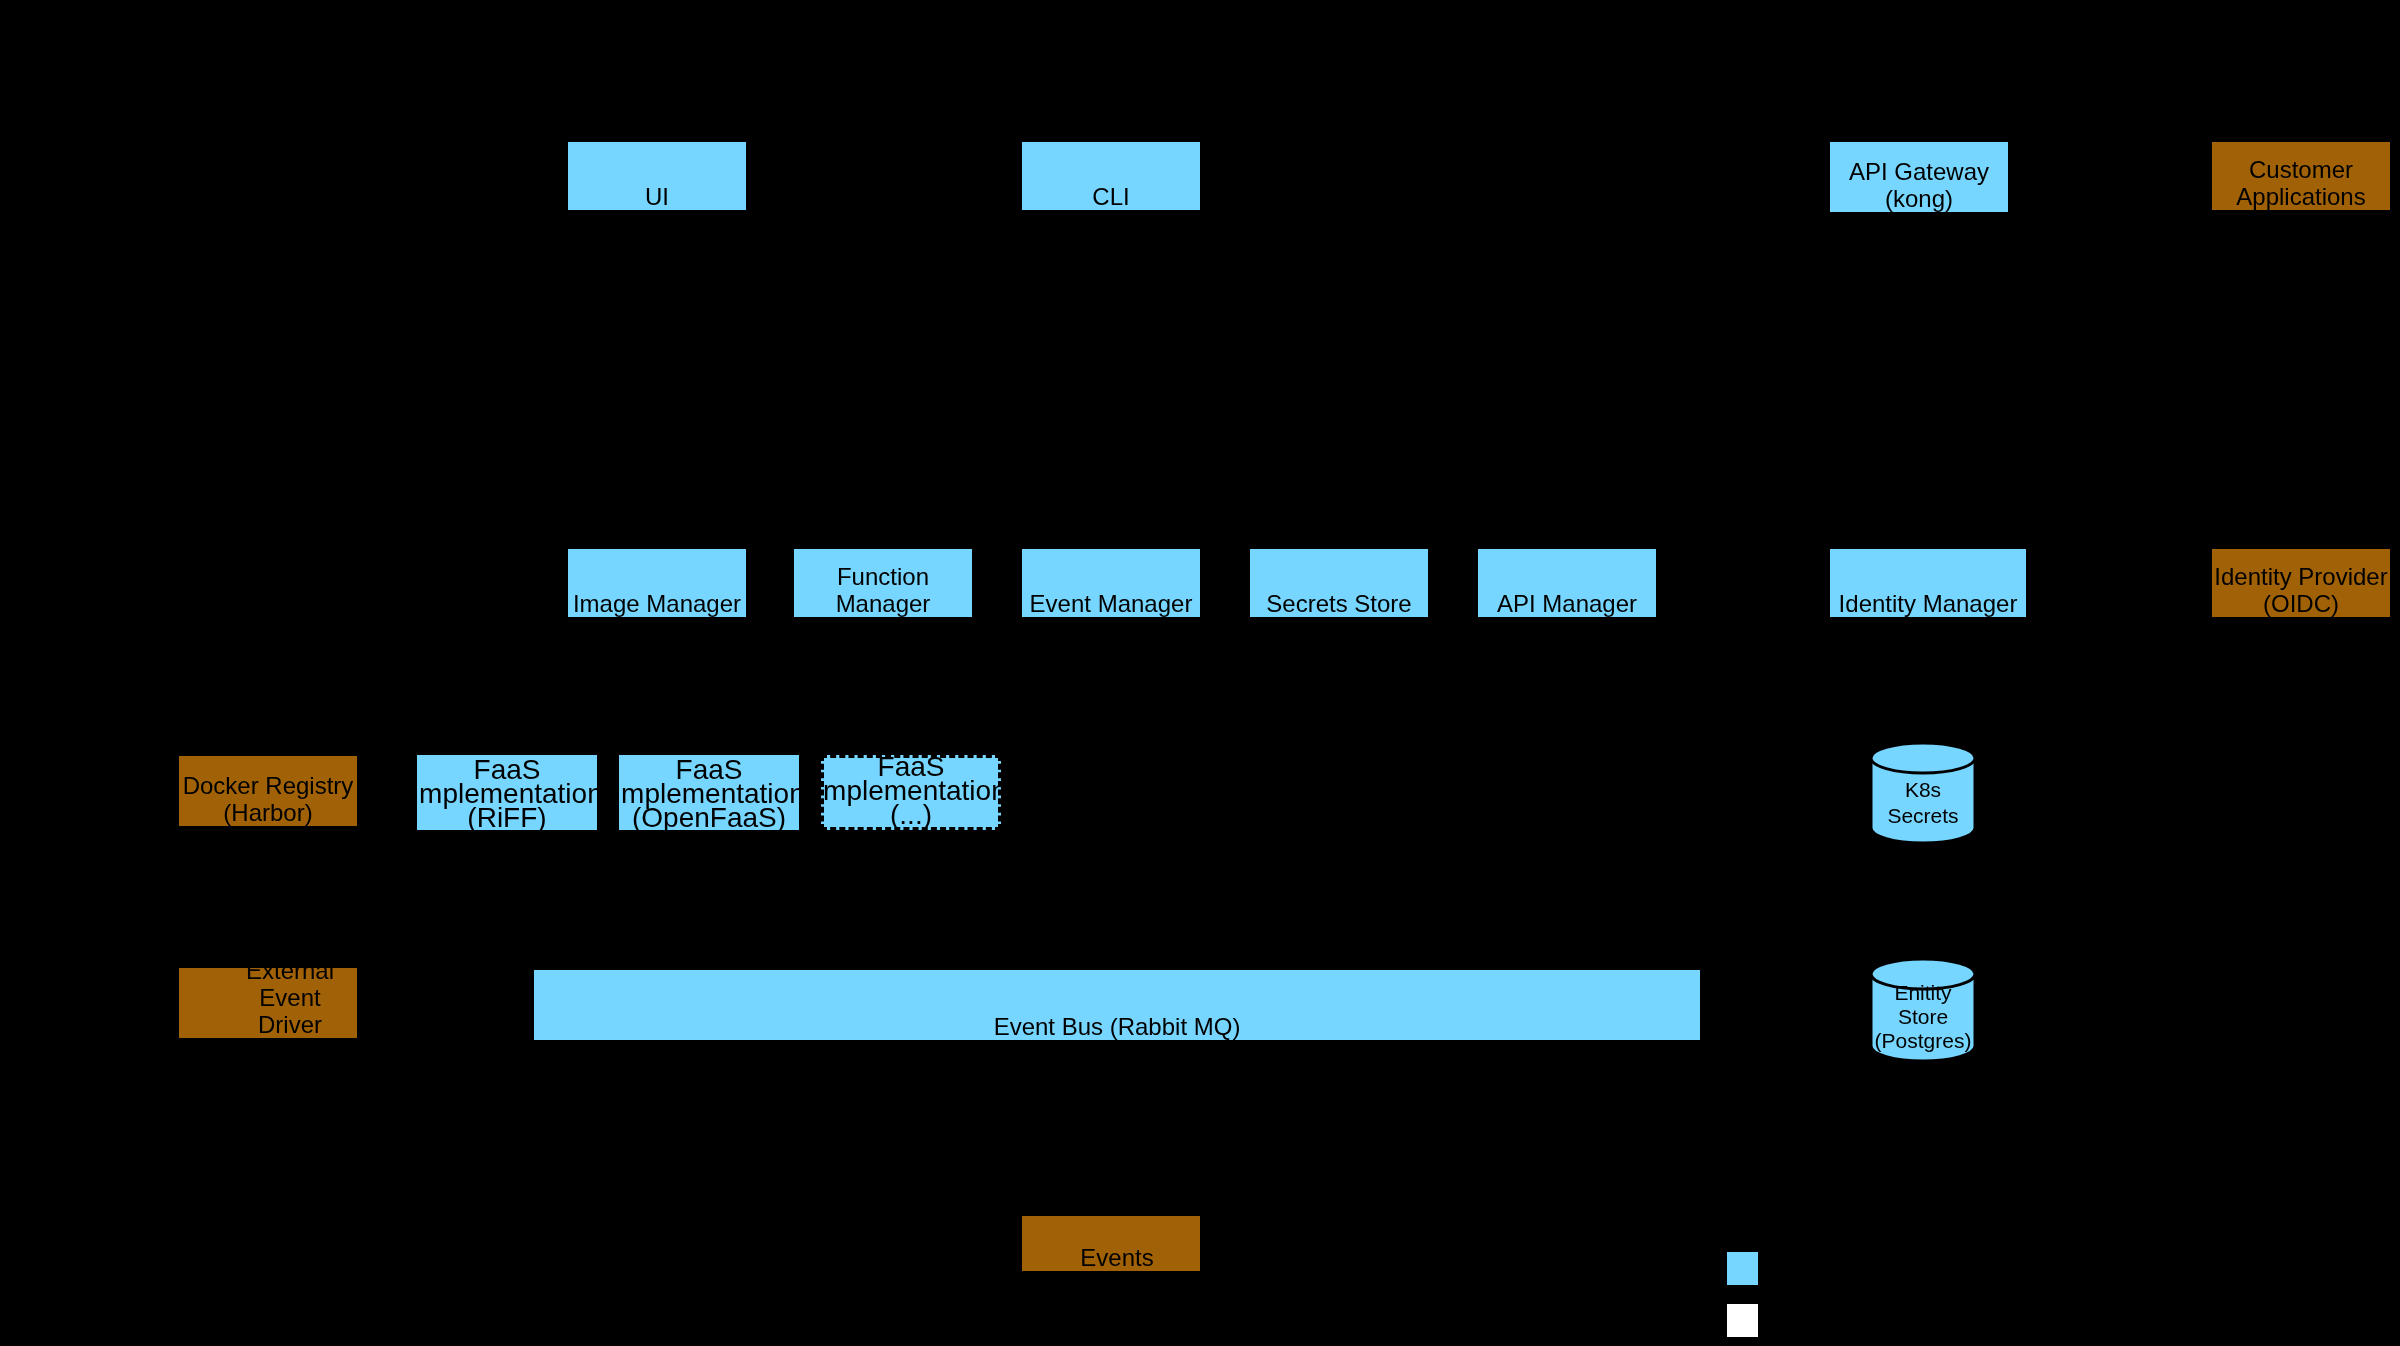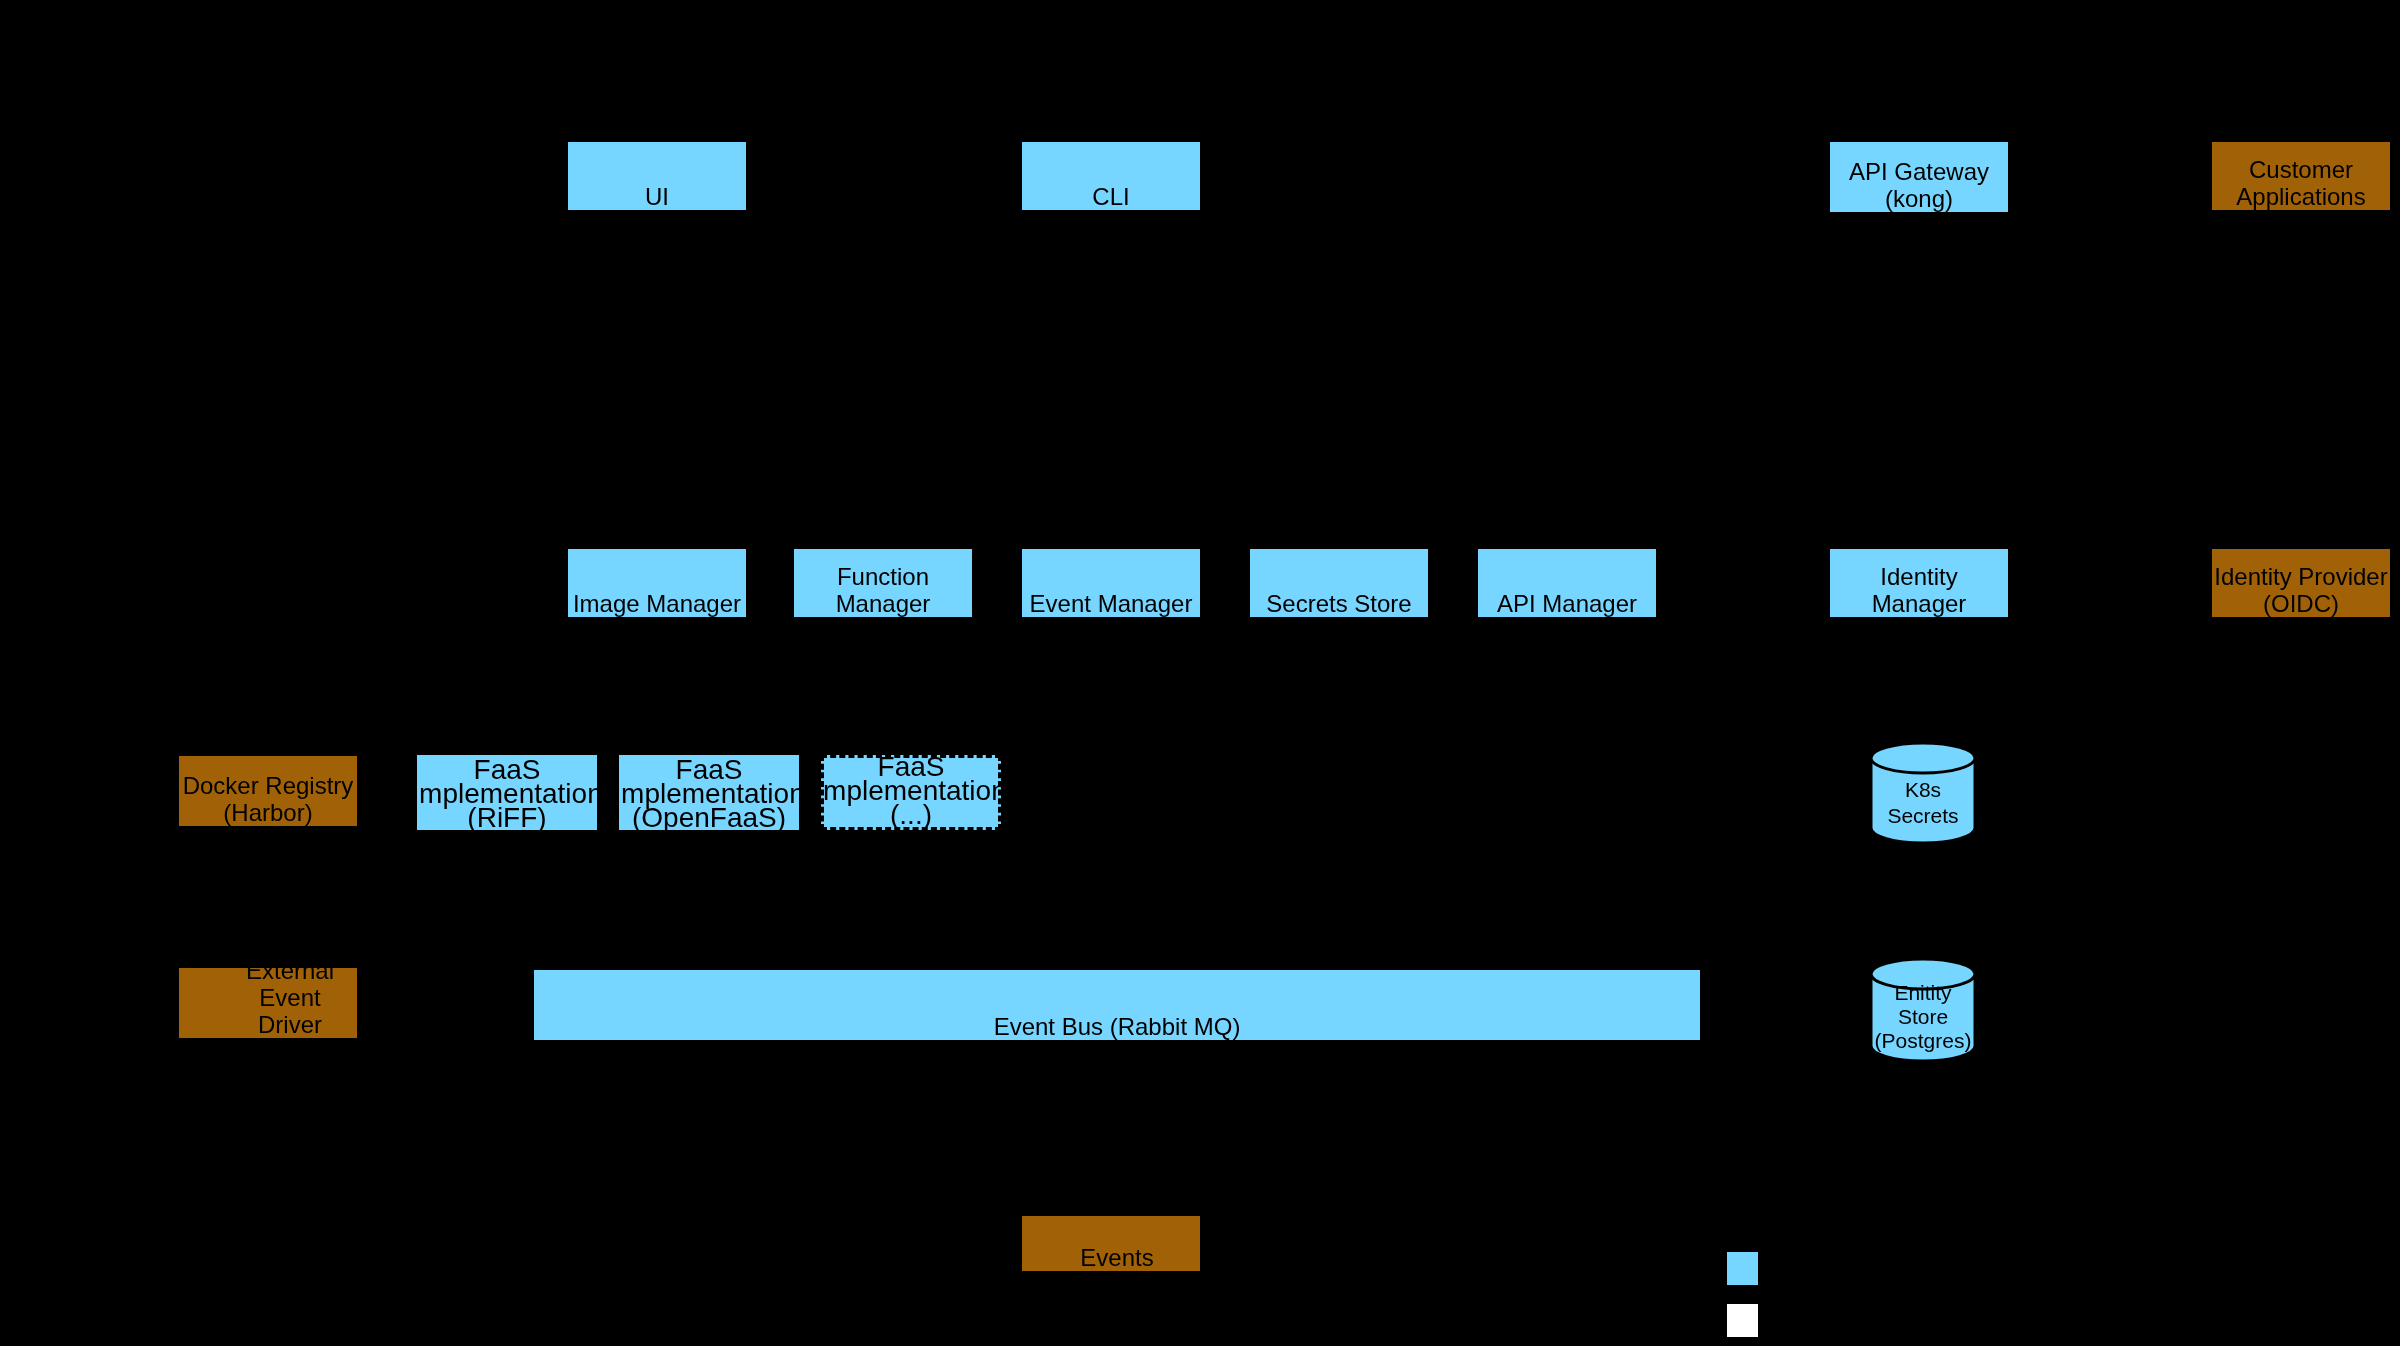--- a/index.html
+++ b/index.html
@@ -95,21 +95,21 @@
   </div>
 
   <div class="node blue" style="left:1250px; top:549px; width:178px; height:68px;">
     <span>Secrets Store</span>
   </div>
 
   <div class="node blue" style="left:1478px; top:549px; width:178px; height:68px;">
     <span>API Manager</span>
   </div>
 
-  <div class="node blue" style="left:1830px; top:549px; width:178px; height:68px;">
+  <div class="node blue" style="left:1830px; top:549px; width:196px; height:68px;">
     <span>Identity Manager</span>
   </div>
 
   <div class="node white" style="left:2212px; top:549px; width:178px; height:68px;">
     <span>Identity Provider
 (OIDC)</span>
   </div>
 
   <div class="node white sm" style="left:179px; top:756px; width:178px; height:70px; font-size:24px; line-height:27px;">
     <span>Docker Registry

